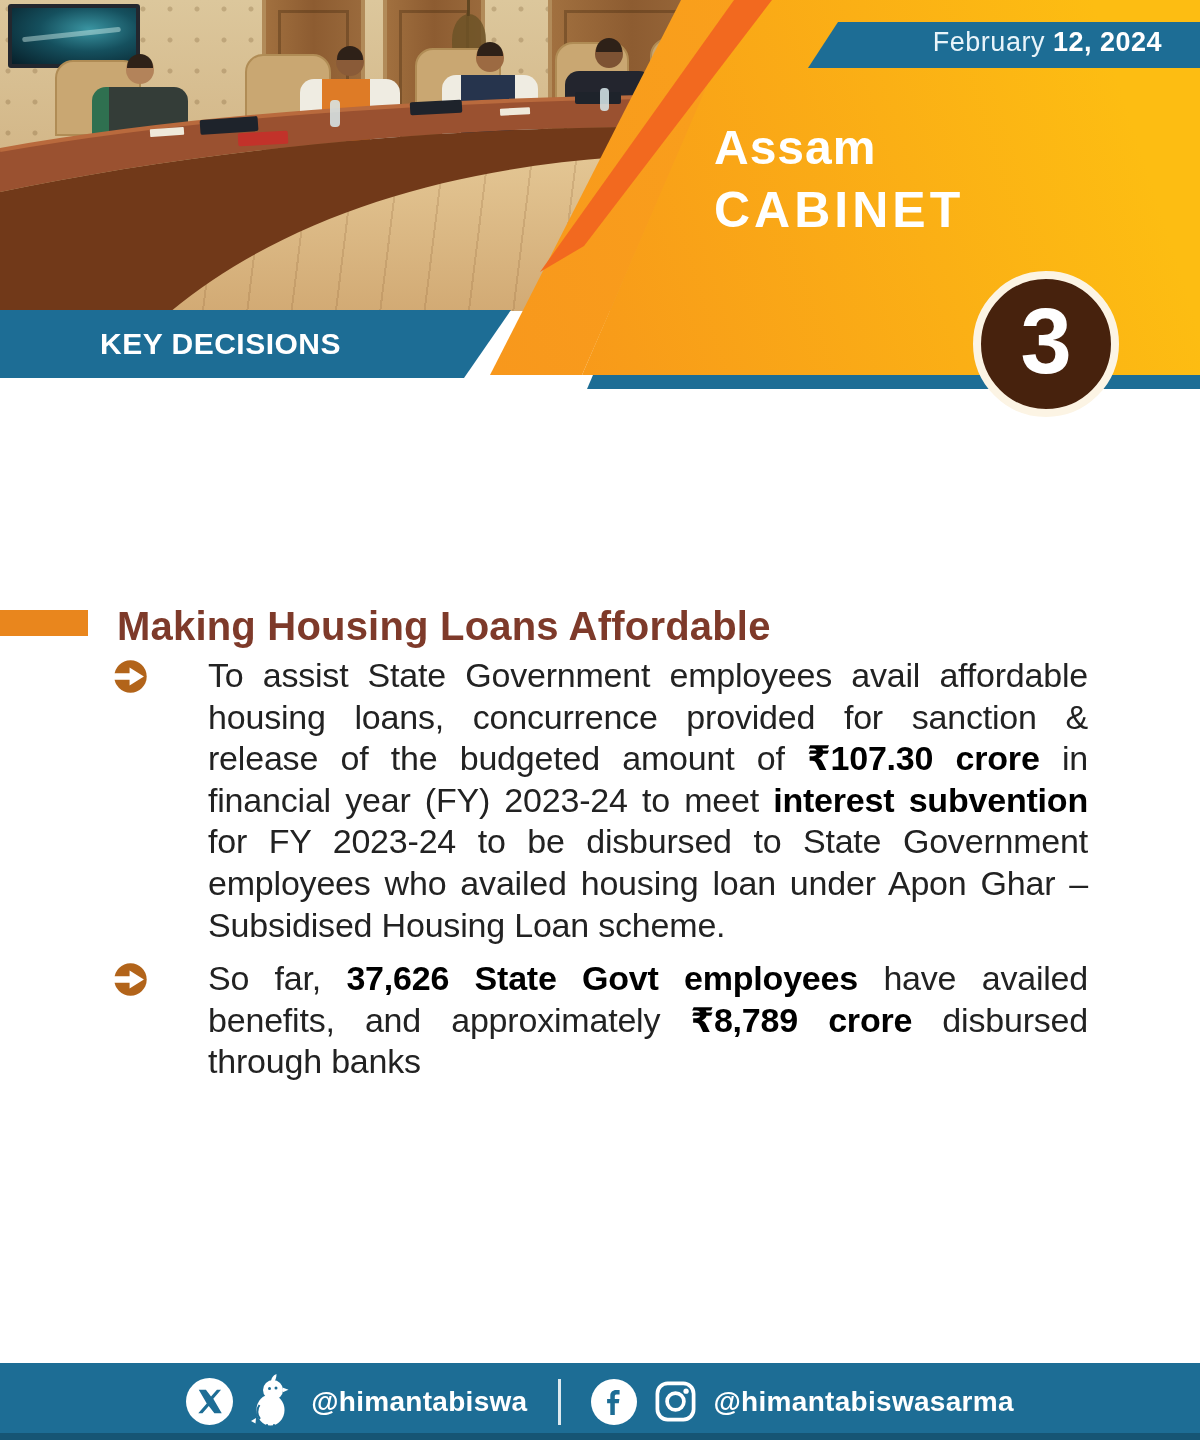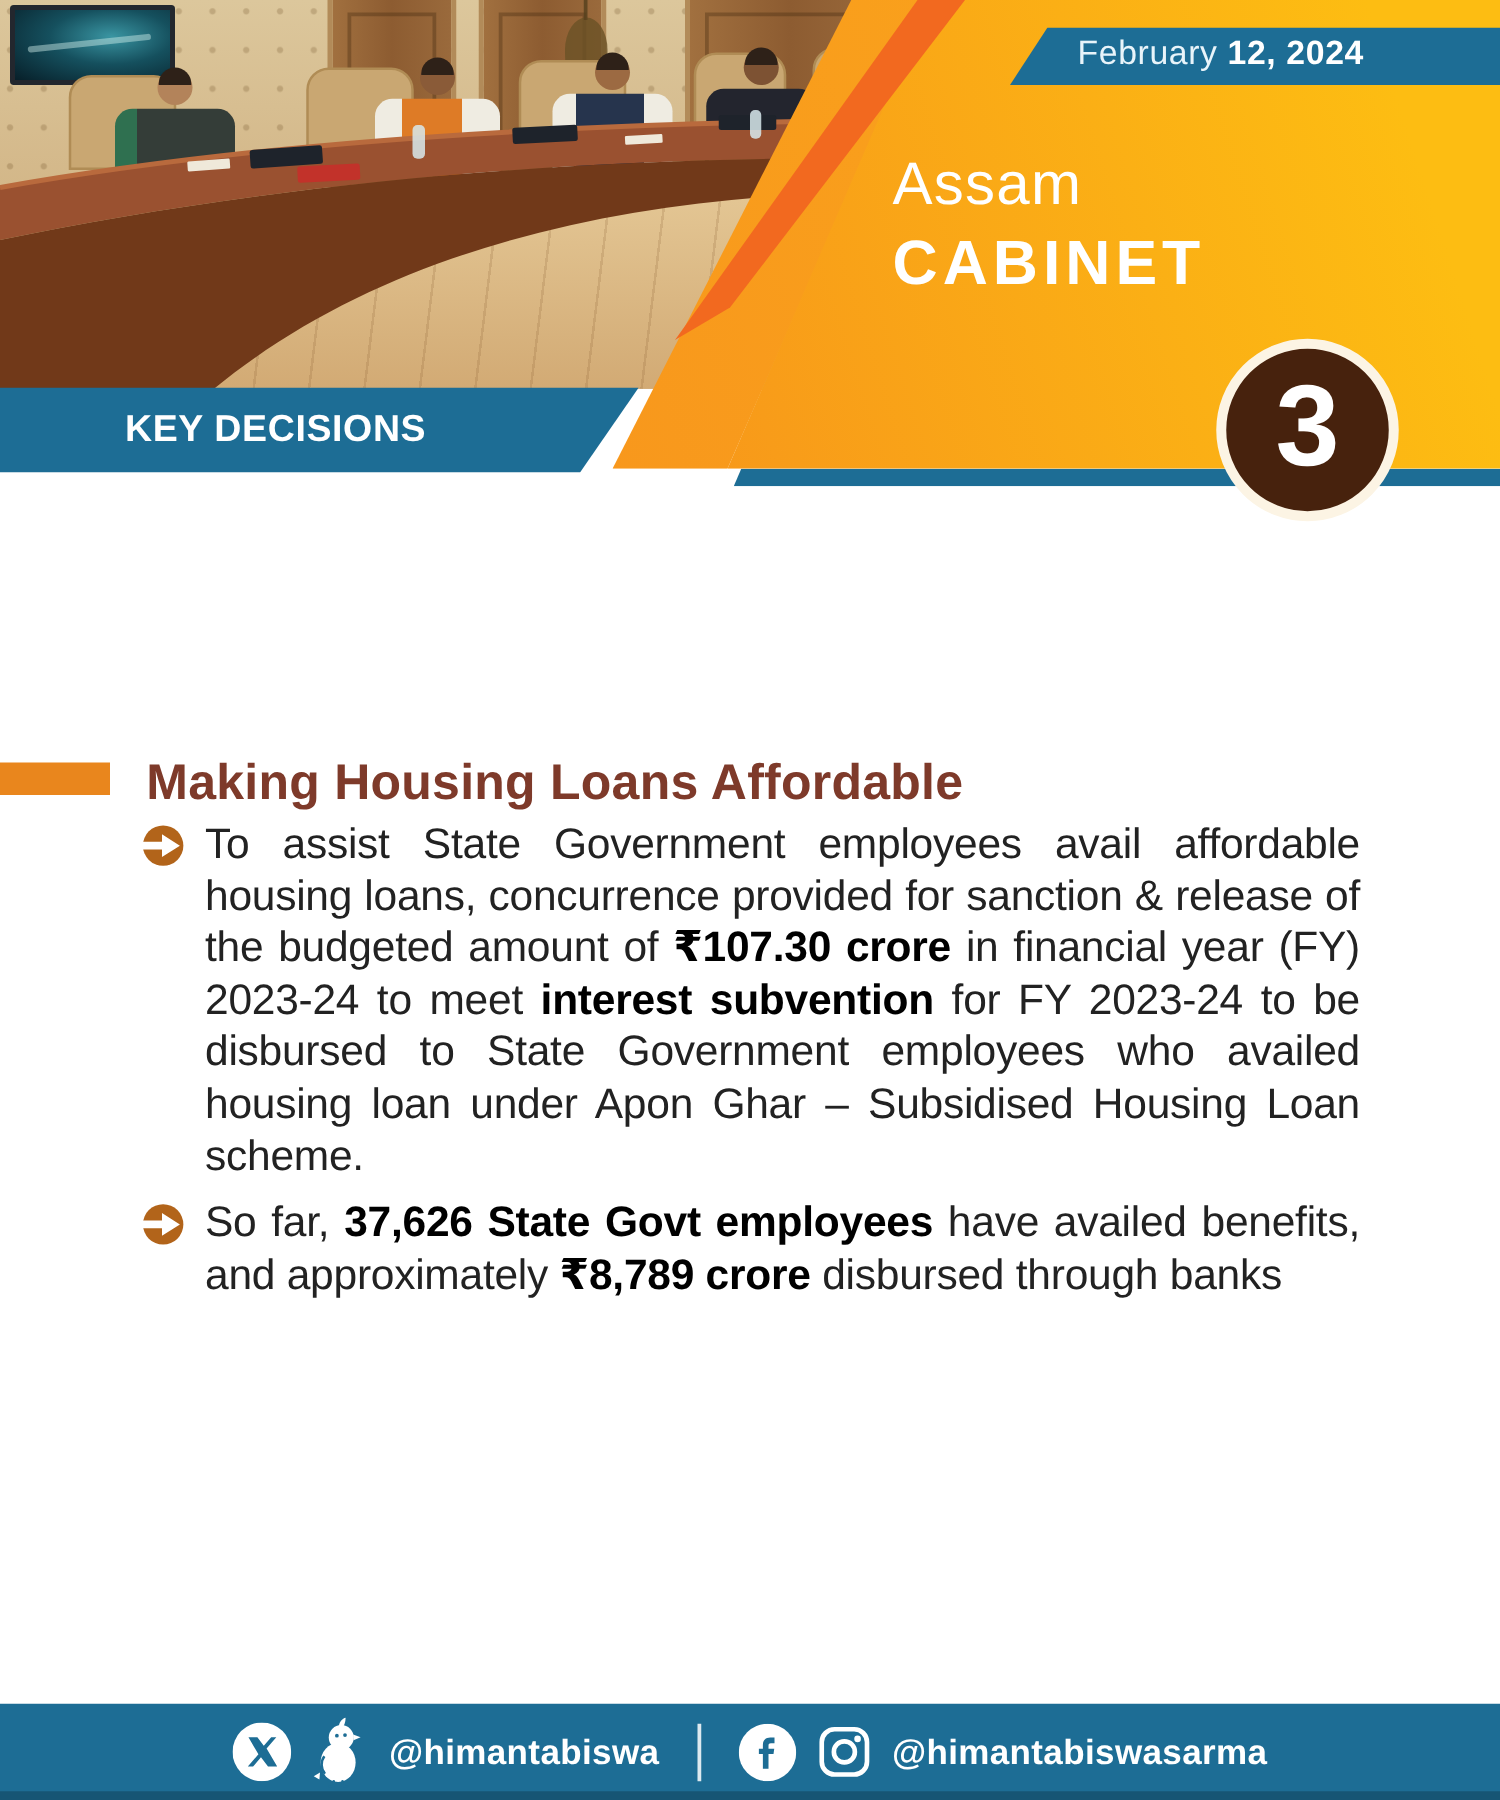--- a/index.html
+++ b/index.html
@@ -40,34 +40,34 @@
   .stripe-dark{background:#f2691f;
     clip-path:polygon(734px 0,772px 0,584px 246px,540px 272px);}
   .teal-stripe{background:#1d6d95;
     clip-path:polygon(593px 375px,1200px 375px,1200px 389px,587px 389px);}
   .key-band{background:#1d6d95;
     clip-path:polygon(0 310px,511px 310px,464px 378px,0 378px);}
   .key-label{position:absolute;left:100px;top:310px;height:76px;line-height:68px;
     color:#ffffff;font-size:30px;font-weight:800;letter-spacing:.5px;}
   .date-banner{background:#1d6d95;
     clip-path:polygon(838px 22px,1200px 22px,1200px 68px,808px 68px);}
-  .date-text{position:absolute;left:862px;top:27px;width:300px;color:#e8f4fa;font-size:27px;font-weight:400;letter-spacing:.5px;}
+  .date-text{position:absolute;left:862px;top:27px;width:300px;color:#e8f4fa;font-size:27px;font-weight:400;letter-spacing:.5px;text-align:right;}
   .date-text b{font-weight:700;color:#ffffff;}
   .title-block{position:absolute;left:714px;top:120px;color:#ffffff;}
-  .title-top{font-size:48px;font-weight:400;letter-spacing:1px;}
+  .title-top{font-size:48px;font-weight:700;letter-spacing:1px;}
   .title-main{font-size:50px;font-weight:800;letter-spacing:4px;margin-top:6px;}
   .badge{position:absolute;left:973px;top:271px;width:146px;height:146px;border-radius:50%;
     background:#47220d;border:8px solid #fcf4e4;box-sizing:border-box;
     display:flex;align-items:center;justify-content:center;}
   .badge span{color:#ffffff;font-size:92px;font-weight:800;line-height:1;transform:translateY(-3px);}
   
   .accent-bar{position:absolute;left:0;top:610px;width:88px;height:26px;background:#e9861d;}
   .heading{position:absolute;left:117px;top:604px;font-size:40px;font-weight:800;color:#7e3a2a;letter-spacing:.2px;}
   .bullets{position:absolute;left:112px;top:655px;width:976px;}
-  .bullet{display:flex;align-items:flex-start;margin-top:12px;}
+  .bullet{display:flex;align-items:flex-start;margin-top:12px;gap:44px;}
   .bullet:first-child{margin-top:0;}
   .bullet-icon{flex:none;width:37px;height:37px;margin-top:3px;}
   .bullet-text{flex:1;margin:0 0 0 15px;text-align:justify;font-size:34px;line-height:41.6px;
     color:#222222;letter-spacing:-.2px;}
   .bullet-text b{font-weight:700;color:#000000;}
   
   .footer{position:absolute;left:0;top:1363px;width:1200px;height:77px;background:#1d6d95;
     display:flex;align-items:center;justify-content:center;}
   .footer:after{content:"";position:absolute;left:0;bottom:0;width:100%;height:7px;background:rgba(0,0,0,.22);}
   .f-icon{flex:none;display:block;}

